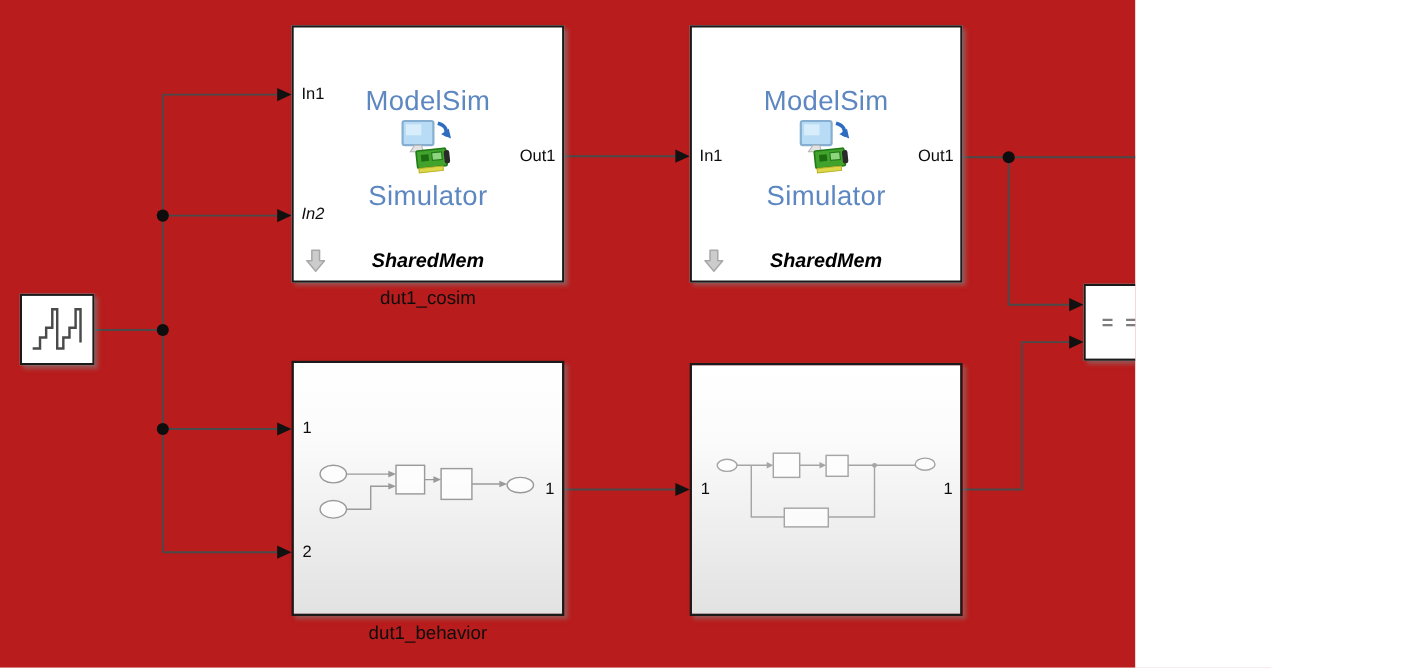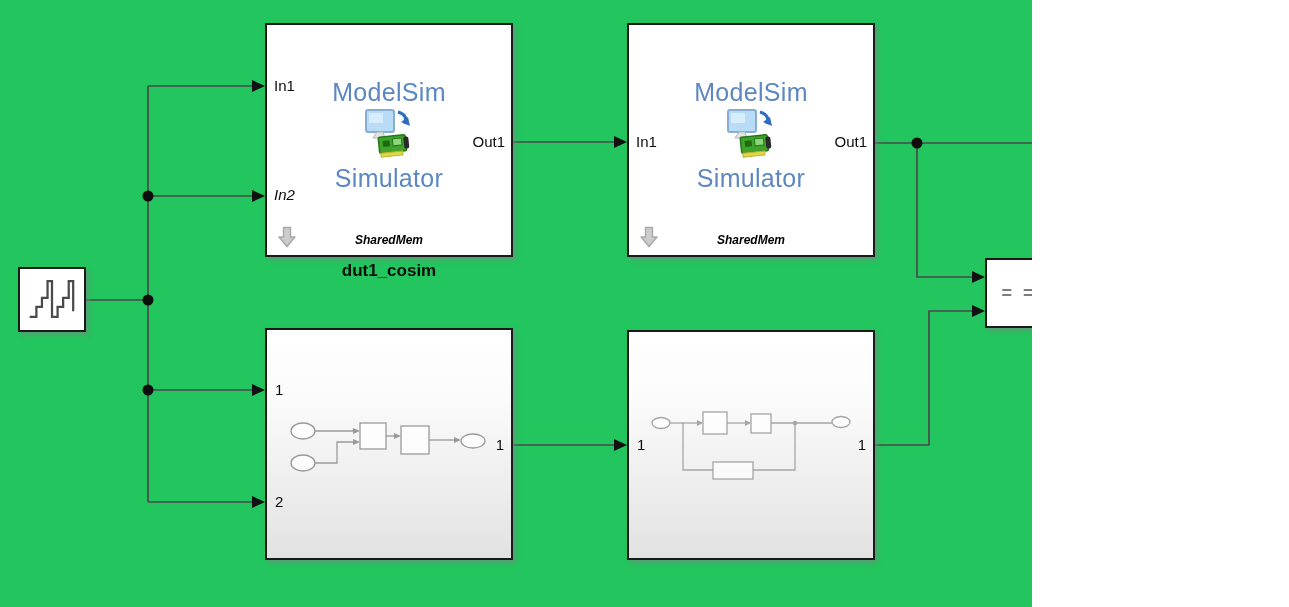--- a/index.html
+++ b/index.html
@@ -3,52 +3,52 @@
 <meta charset="utf-8">
 <style>
   :root{
     --modelsim-blue:#5d87c1;
     --wire:#4a4a4a;
     --border:#1a1a1a;
     --eq-gray:#7d7d7d;
   }
   html,body{margin:0;padding:0;background:#fff;}
   .canvas{
-    position:relative;width:1032px;height:607px;background:#22c55e;
+    position:relative;width:1032px;height:607px;background:#b91c1c;
     font-family:"Liberation Sans", sans-serif;overflow:hidden;
   }
   .wires{position:absolute;left:0;top:0;z-index:1;}
   .block{
     position:absolute;box-sizing:border-box;background:#fff;
     border:2px solid var(--border);
     box-shadow:3px 3px 4px rgba(130,130,130,0.55);
     z-index:2;
   }
   .behavior{
     background:linear-gradient(180deg,#ffffff 0%,#fbfbfb 30%,#e2e2e2 100%);
   }
   .port-label{
     position:absolute;font-size:15px;line-height:20px;color:#0d0d0d;white-space:nowrap;
   }
   .block-label{
-    position:absolute;z-index:2;font-size:17px;color:#0d0d0d;text-align:center;white-space:nowrap;font-weight:bold;
+    position:absolute;z-index:2;font-size:17px;color:#0d0d0d;text-align:center;white-space:nowrap;
   }
   .cosim-stack{
     position:absolute;left:0;right:0;top:56px;text-align:center;z-index:2;
   }
   .brand{
     color:var(--modelsim-blue);font-weight:normal;font-size:25px;line-height:23px;
     letter-spacing:0.3px;
   }
   .cosim-icon{display:block;margin:3px auto 2px auto;}
   .cosim-footer{
     position:absolute;left:0;right:0;bottom:7px;text-align:center;
   }
   .tag-label{
-    font-weight:bold;font-style:italic;font-size:12px;color:#000;text-align:center;
+    font-weight:bold;font-style:italic;font-size:18px;color:#000;text-align:center;
   }
   .down-arrow{position:absolute;left:11px;bottom:7px;}
   .eq-text{
     position:absolute;left:0;right:0;top:23px;text-align:center;
     color:var(--eq-gray);font-weight:bold;font-size:18px;letter-spacing:3px;
   }
   .scope-screen{
     position:absolute;left:8px;top:9px;width:44px;height:26px;
     border:2.5px solid #3f3f3f;border-radius:8px;background:#fff;
   }
@@ -193,20 +193,21 @@
         <path d="M144,23 H170"></path>
       </g>
       <g fill="#9a9a9a" stroke="none">
         <polygon points="68,11 68,17 75,14"></polygon>
         <polygon points="68,22 68,28 75,25"></polygon>
         <polygon points="109,16 109,22 116,19"></polygon>
         <polygon points="169,20 169,26 176,23"></polygon>
       </g>
     </svg>
   </div>
+  <div class="block-label" style="left:265px;top:566px;width:248px;">dut1_behavior</div>
 
   <div class="block behavior" style="left:627px;top:330px;width:248px;height:230px;">
     <span class="port-label" style="left:8px;top:103px;">1</span>
     <span class="port-label" style="right:7px;top:103px;">1</span>
     <svg class="thumb" style="left:14px;top:77px;" width="215" height="75" viewBox="0 0 215 75">
       <g stroke="#a5a5a5" stroke-width="1.3" fill="rgba(255,255,255,0.75)">
         <ellipse cx="18" cy="14" rx="9" ry="5.5"></ellipse>
         <rect x="60" y="3" width="24" height="22"></rect>
         <rect x="108" y="5" width="20" height="19"></rect>
         <ellipse cx="198" cy="13" rx="9" ry="5.5"></ellipse>

